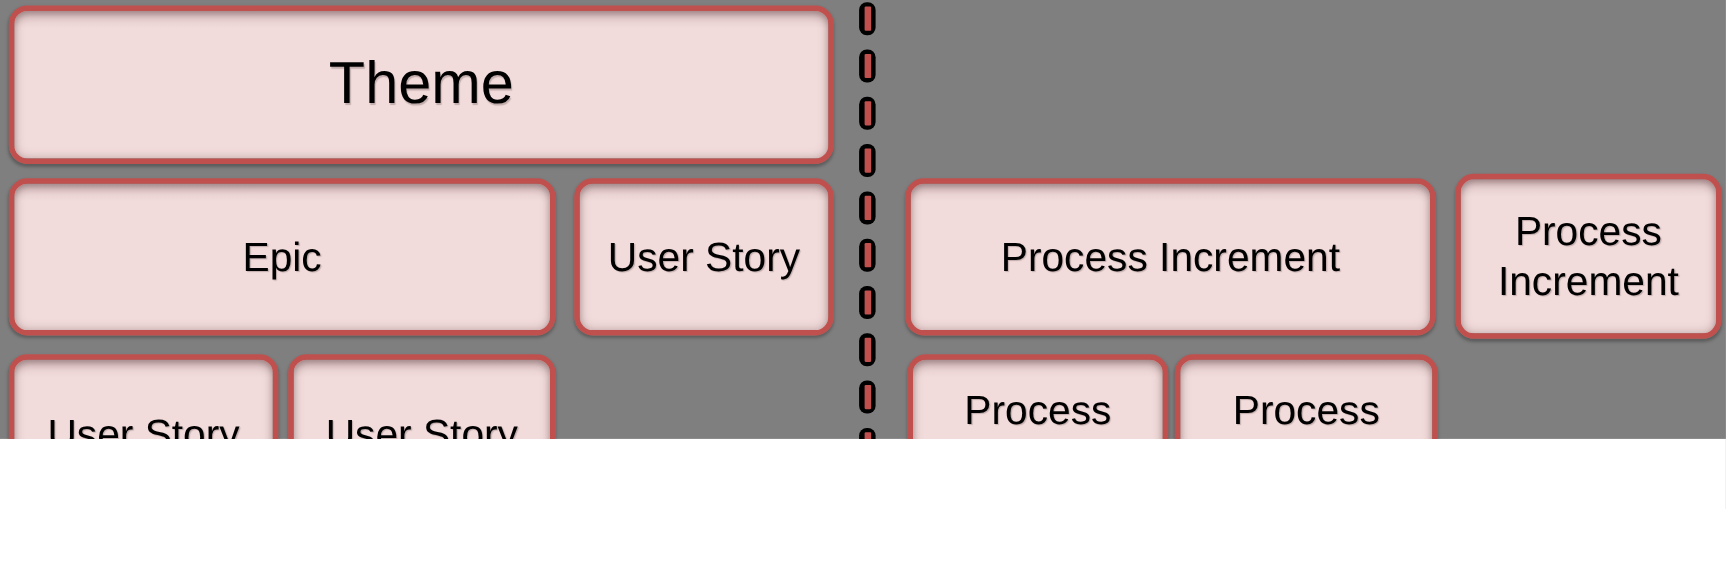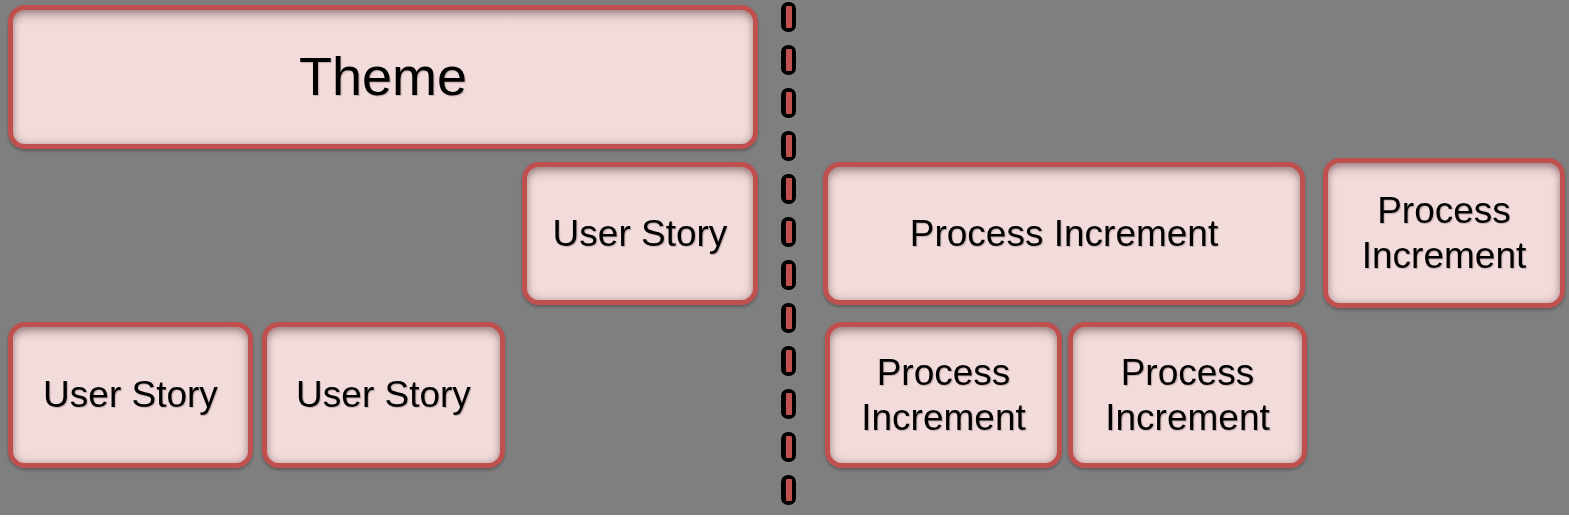--- a/index.html
+++ b/index.html
@@ -1,18 +1,18 @@
 <!DOCTYPE html>
 <html><head>
 <meta charset="utf-8">
 <style>
   html,body{margin:0;padding:0;}
   #canvas{
     position:relative;
-    width:1569px;height:515px;
+    width:1569px;height:399px;
     background:#7F7F7F;
     overflow:hidden;
     font-family:"Liberation Sans", sans-serif;
   }
   .box{
     position:absolute;
     box-sizing:border-box;
     border:5px solid #C0504D;
     border-radius:17px;
     background:linear-gradient(180deg,#ddc3c5 0px,#f2dcdb 16px,#f2dcdb 100%);
@@ -60,20 +60,23 @@
     border-radius:1px;
   }
 </style>
 </head>
 <body>
 
 <div id="canvas">
 
   <div class="box hdr" id="theme">
     <span class="lbl">Theme</span>
+  </div>
+  <div class="box sub" id="epic">
+    <span class="lbl">Epic</span>
   </div>
   <div class="box sub" id="us-top">
     <span class="lbl">User Story</span>
   </div>
   <div class="box sub" id="us-b1">
     <span class="lbl">User Story</span>
   </div>
   <div class="box sub" id="us-b2">
     <span class="lbl">User Story</span>
   </div>

